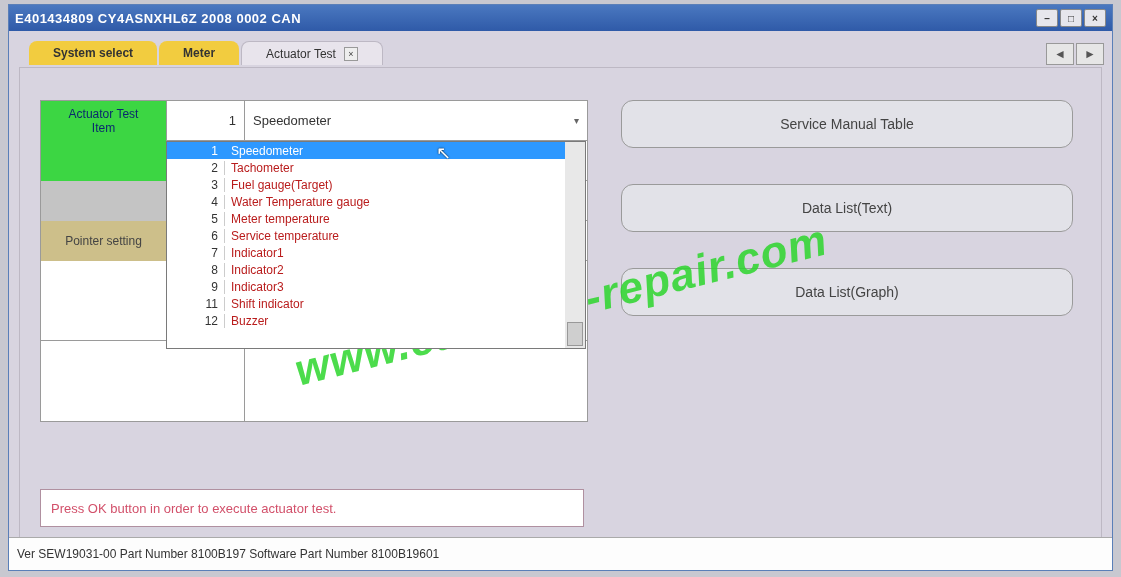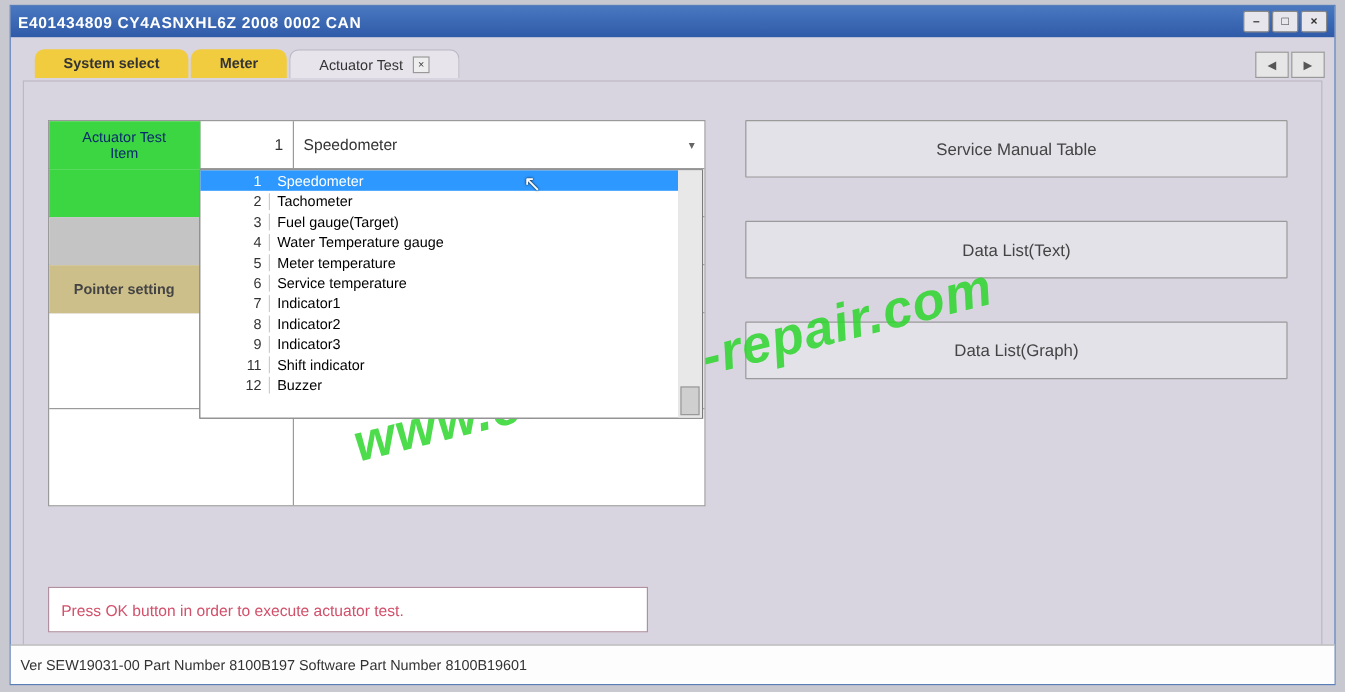--- a/index.html
+++ b/index.html
@@ -20,42 +20,42 @@
   .navbtns { margin-left:auto; display:flex; gap:2px; padding-right:8px; }
   .navbtn { width:28px; height:22px; background:#e6e6e6; border:1px solid #999; display:flex; align-items:center; justify-content:center; font-size:12px; color:#555;}
 
   .content { position: absolute; left: 10px; right: 10px; top: 62px; bottom: 28px; background: #d8d4e0; border: 1px solid #bdb8c4; }
 
   .grid { position:absolute; left:20px; top:32px; width:548px; border:1px solid #9a9a9a; background:#fff; }
   .grid-row { display:flex; border-bottom:1px solid #9a9a9a; }
   .grid-row:last-child { border-bottom:none; }
   .headcell { width:126px; min-height:40px; display:flex; align-items:center; justify-content:center; font-size:12px; text-align:center; padding:4px; }
   .headcell.green { background:#3cd643; color:#0a2a6d; border-right:1px solid #9a9a9a; }
-  .headcell.khaki { background:#cdbf8a; color:#444; border-right:1px solid #9a9a9a;font-weight:bold; }
+  .headcell.khaki { background:#cdbf8a; color:#444; border-right:1px solid #9a9a9a; }
   .headcell.grey { background:#c4c4c4; border-right:1px solid #9a9a9a; }
   .numcell { width:78px; display:flex; align-items:center; justify-content:flex-end; padding-right:8px; border-right:1px solid #9a9a9a; font-size:13px; color:#333; }
   .valcell { flex:1; display:flex; align-items:center; padding:0 8px; font-size:13px; color:#333; position:relative; }
   .valcell .caret { margin-left:auto; font-size:10px; color:#666; }
   .grid-row.th { height:40px; }
   .grid-row.body { height:40px; }
 
   .dropdown { position:absolute; left:146px; top:73px; width:420px; height:208px; background:#fff; border:1px solid #7a7a7a; z-index:20; display:flex; }
   .ddlist { flex:1; display:flex; flex-direction:column; }
   .ddrow { display:flex; height:17px; align-items:center; font-size:12px; }
   .ddrow .ddnum { width:58px; text-align:right; padding-right:6px; border-right:1px solid #ccc; color:#333; }
-  .ddrow .ddlabel { flex:1; padding-left:6px; color:#000000; }
+  .ddrow .ddlabel { flex:1; padding-left:6px; color:#b91c1c; }
   .ddrow.selected { background:#2d98ff; color:#fff; }
   .ddrow.selected .ddnum,.ddrow.selected .ddlabel{color:#fff;border-right-color:#2d98ff;}
   .ddscroll { width:20px; background:#e8e8e8; display:flex; align-items:flex-end; padding:2px; }
   .ddthumb { width:16px; height:24px; background:#cfcfcf; border:1px solid #999; }
 
   .rightbtns { position:absolute; right:28px; top:32px; width:452px; display:flex; flex-direction:column; gap:36px; }
-  .bigbtn { height:48px; background:#e2e2e8; border:1px solid #9a9a9a; border-radius:1px; display:flex; align-items:center; justify-content:center; font-size:14px; color:#444; }
-
-  .instruction { position:absolute; left:20px; bottom:14px; width:500px; height:38px; border:1px solid #b090a0; background:#fff; color:#d2506a; font-size:13px; display:flex; align-items:center; padding:0 10px; }
+  .bigbtn { height:48px; background:#e2e2e8; border:1px solid #9a9a9a; border-radius:12px; display:flex; align-items:center; justify-content:center; font-size:14px; color:#444; }
+
+  .instruction { position:absolute; left:20px; bottom:14px; width:544px; height:38px; border:1px solid #b090a0; background:#fff; color:#d2506a; font-size:13px; display:flex; align-items:center; padding:0 10px; }
 
   .statusbar { position:absolute; left:0; right:0; bottom:0; height:22px; background:#fdfdfd; border-top:1px solid #aaa; font-size:12px; color:#333; display:flex; align-items:center; padding:16px 8px; }
 
   .cursor { position:absolute; left:416px; top:74px; z-index:30; font-size:18px; color:#fff; text-shadow:0 0 2px #000; pointer-events:none; }
 
   .watermark { position:absolute; left:50%; top:50%; transform:translate(-50%,-50%) rotate(-14deg); font-size:44px; font-weight:bold; color:#2dd62d; opacity:.85; letter-spacing:1px; z-index:5; pointer-events:none; font-style:italic; white-space:nowrap; }
 </style>
 </head>
 <body>
 

